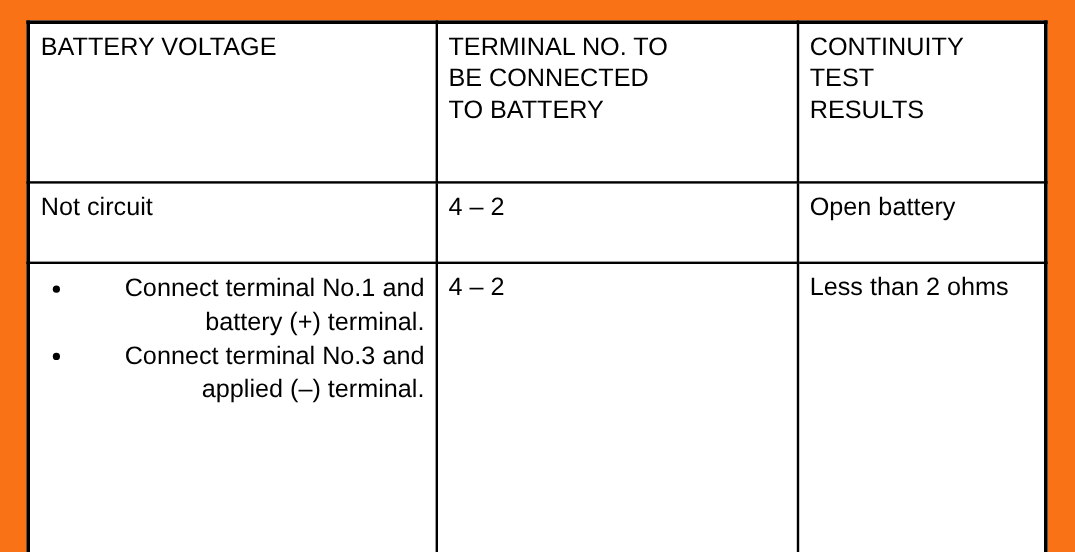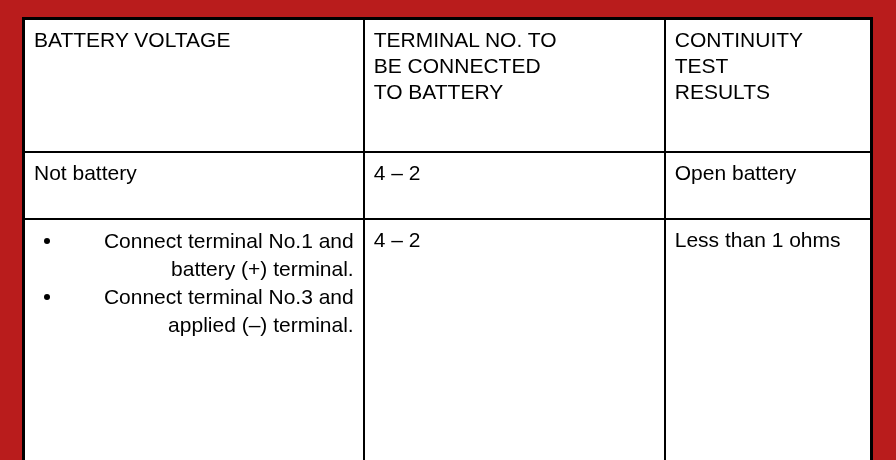--- a/index.html
+++ b/index.html
@@ -12,21 +12,21 @@
     height: 460px;
     overflow: hidden;
     font-family: "Liberation Sans", sans-serif;
     color: #000000;
   }
 
   #page {
     position: relative;
     width: 896px;
     height: 460px;
-    background: #b91c1c;
+    background: #f97316;
   }
 
   
   .spec-table {
     position: absolute;
     left: 22px;
     top: 17px;
     width: 851px;
     height: 413px;
     border-collapse: collapse;
@@ -126,21 +126,21 @@
         </td>
         <td class="last-col">
           <span class="header-cell-text">CONTINUITY
 TEST
 RESULTS</span>
         </td>
       </tr>
 
       <tr class="row-simple">
         <td>
-          <span class="cell-text">Not battery</span>
+          <span class="cell-text">Not circuit</span>
         </td>
         <td>
           <span class="cell-text">4 – 2</span>
         </td>
         <td class="last-col">
           <span class="cell-text">Open battery</span>
         </td>
       </tr>
 
       <tr class="row-detail last-row">
@@ -153,19 +153,19 @@
             <li>
               <span class="bullet-dot"></span>
               <span class="bullet-text">Connect terminal No.3 and applied (–) terminal.</span>
             </li>
           </ul>
         </td>
         <td>
           <span class="cell-text">4 – 2</span>
         </td>
         <td class="last-col">
-          <span class="cell-text">Less than 1 ohms</span>
+          <span class="cell-text">Less than 2 ohms</span>
         </td>
       </tr>
     </tbody>
   </table>
 
 </div>
 
 </body></html>

